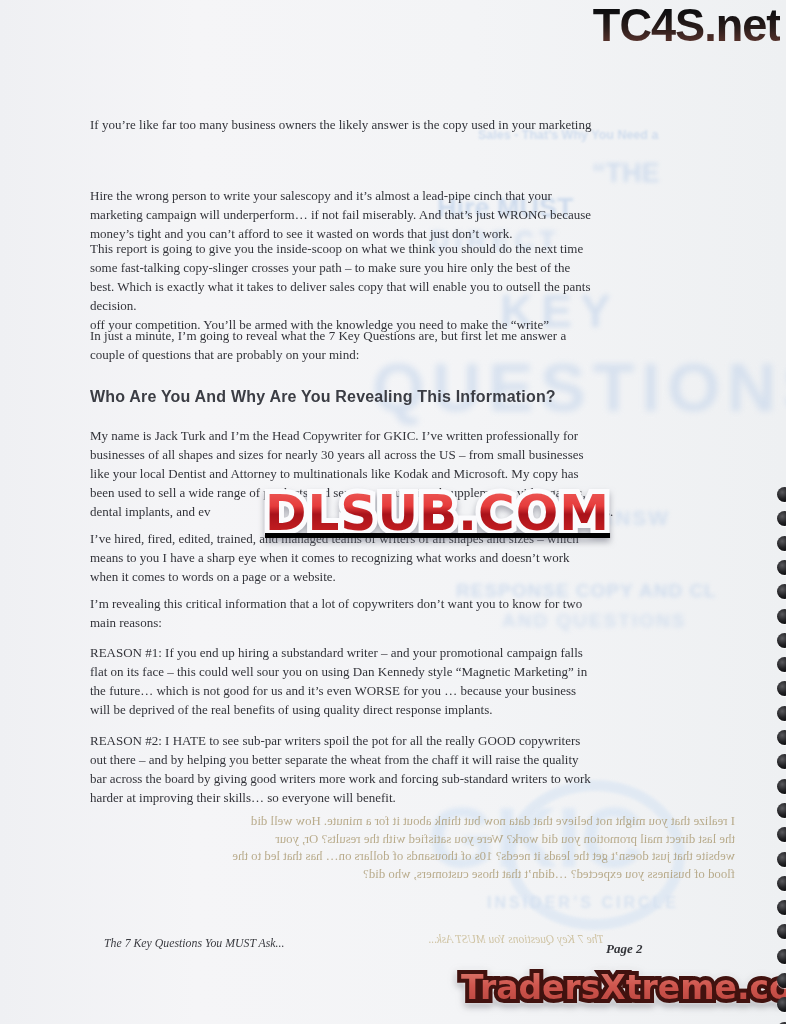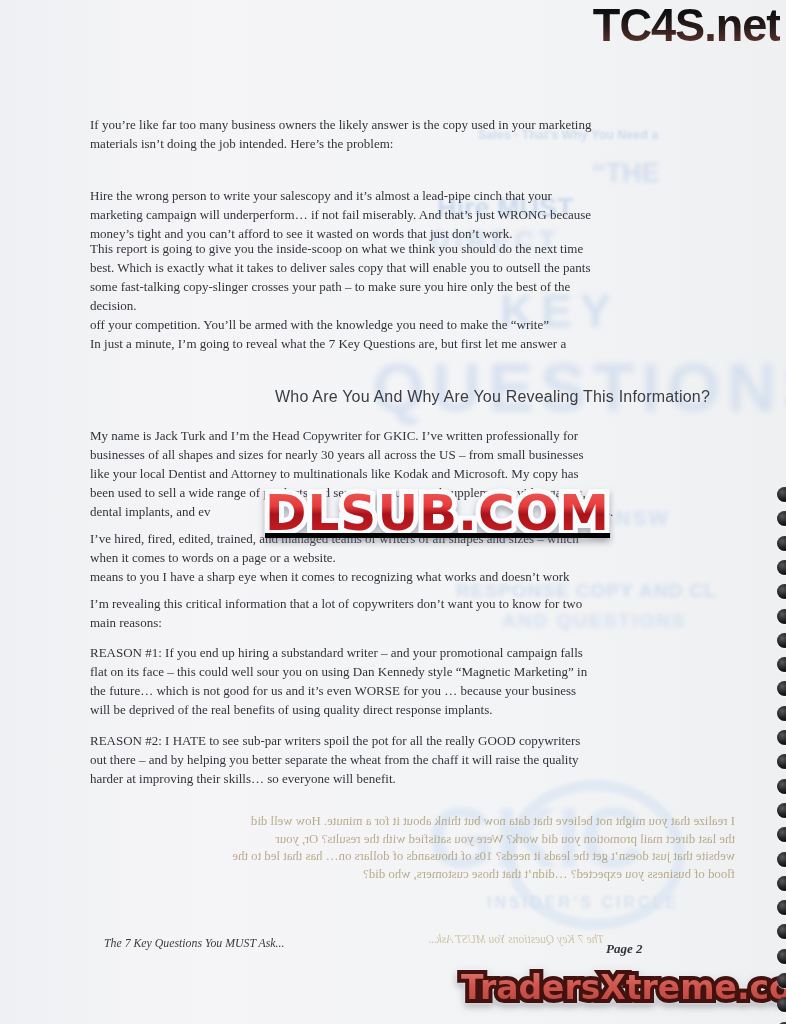--- a/index.html
+++ b/index.html
@@ -19,22 +19,22 @@
     font-weight:bold;font-size:46px;letter-spacing:-1px;
     transform:scaleX(.98);transform-origin:right top;
     background:linear-gradient(#0e0e10 25%,#2a1d1b 55%,#6d3c34 95%);
     -webkit-background-clip:text;background-clip:text;color:transparent;
   }
   
   .doc{position:absolute;left:0;top:0;width:786px;height:1024px;color:#33343a;}
   .para{position:absolute;left:90px;width:640px;}
   .tline{white-space:nowrap;font-size:13px;line-height:19.1px;height:19.1px;}
   .heading{
-    position:absolute;left:90px;width:620px;text-align:right;
-    font-family:"Liberation Sans", sans-serif;font-weight:normal;
+    position:absolute;left:90px;width:620px;text-align:left;
+    font-family:"Liberation Sans", sans-serif;font-weight:bold;
     font-size:16px;color:#3b3d44;letter-spacing:.2px;white-space:nowrap;
   }
   .hgap-line{position:relative;}
   .frag2{position:absolute;left:497px;top:0;}
   
   .footer-left{
     position:absolute;left:104px;top:936px;font-style:italic;
     font-size:11.8px;color:#3a3b40;white-space:nowrap;
   }
   .page-num{
@@ -129,75 +129,76 @@
     <div>flood of business you expected? …didn’t that those customers, who did?</div>
   </div>
   <div class="ghost g-footmirror">The 7 Key Questions You MUST Ask...</div>
 
   <div class="tc4s">TC4S.net</div>
 
   <div class="doc">
 
     <div class="para" style="top:115px">
       <div class="tline">If you’re like far too many business owners the likely answer is the copy used in your marketing</div>
-      <div class="tline">materials isn’t doing the job intended.  Here’s the problem:</div>
     </div>
 
     <div class="para" style="top:186px">
       <div class="tline">Hire the wrong person to write your salescopy and it’s almost a lead-pipe cinch that your</div>
       <div class="tline">marketing campaign will underperform… if not fail miserably.  And that’s just WRONG because</div>
       <div class="tline">money’s tight and you can’t afford to see it wasted on words that just don’t work.</div>
     </div>
 
     <div class="para" style="top:239px">
       <div class="tline">This report is going to give you the inside-scoop on what we think you should do the next time</div>
+      <div class="tline">some fast-talking copy-slinger crosses your path – to make sure you hire only the best of the</div>
       <div class="tline">best.  Which is exactly what it takes to deliver sales copy that will enable you to outsell the pants</div>
-      <div class="tline">some fast-talking copy-slinger crosses your path – to make sure you hire only the best of the</div>
       <div class="tline">decision.</div>
       <div class="tline">off your competition. You’ll be armed with the knowledge you need to make the “write”</div>
     </div>
 
-    <div class="para" style="top:334px">
+    <div class="para" style="top:326px">
       <div class="tline">In just a minute, I’m going to reveal what the 7 Key Questions are, but first let me answer a</div>
+      <div class="tline">couple of questions that are probably on your mind:</div>
     </div>
 
     <div class="heading" style="top:388px">Who Are You And Why Are You Revealing This Information?</div>
 
     <div class="para" style="top:426px">
       <div class="tline">My name is Jack Turk and I’m the Head Copywriter for GKIC.  I’ve written professionally for</div>
       <div class="tline">businesses of all shapes and sizes for nearly 30 years all across the US – from small businesses</div>
       <div class="tline">like your local Dentist and Attorney to multinationals like Kodak and Microsoft. My copy has</div>
       <div class="tline">been used to sell a wide range of products and services – nutritional supplements, video games,</div>
       <div class="tline hgap-line">
         <span>dental implants, and ev</span>
         <span class="frag2">nces.</span>
       </div>
     </div>
 
     <div class="para" style="top:529px">
       <div class="tline">I’ve hired, fired, edited, trained, and managed teams of writers of all shapes and sizes –  which</div>
+      <div class="tline">means to you I have a sharp eye when it comes to recognizing what works and doesn’t work</div>
       <div class="tline">when it comes to words on a page or a website.</div>
-      <div class="tline">means to you I have a sharp eye when it comes to recognizing what works and doesn’t work</div>
     </div>
 
     <div class="para" style="top:594px">
       <div class="tline">I’m revealing this critical information that a lot of copywriters don’t want you to know for two</div>
       <div class="tline">main reasons:</div>
     </div>
 
     <div class="para" style="top:643px">
       <div class="tline">REASON #1: If you end up hiring a substandard writer – and your promotional campaign falls</div>
       <div class="tline">flat on its face – this could well sour you on using Dan Kennedy style “Magnetic Marketing” in</div>
       <div class="tline">the future… which is not good for us and it’s even WORSE for you … because your business</div>
       <div class="tline">will be deprived of the real benefits of using quality direct response implants.</div>
     </div>
 
     <div class="para" style="top:731px">
       <div class="tline">REASON #2: I HATE to see sub-par writers spoil the pot for all the really GOOD copywriters</div>
       <div class="tline">out there – and by helping you better separate the wheat from the chaff it will raise the quality</div>
+      <div class="tline">bar across the board by giving good writers more work and forcing sub-standard writers to work</div>
       <div class="tline">harder at improving their skills… so everyone will benefit.</div>
     </div>
 
     <div class="footer-left">The 7 Key Questions You MUST Ask...</div>
     <div class="page-num">Page 2</div>
   </div>
 
   <div class="sticker dlsub">
     <span class="lay outline">DLSUB.COM</span>
     <span class="lay fill">DLSUB.COM</span>

